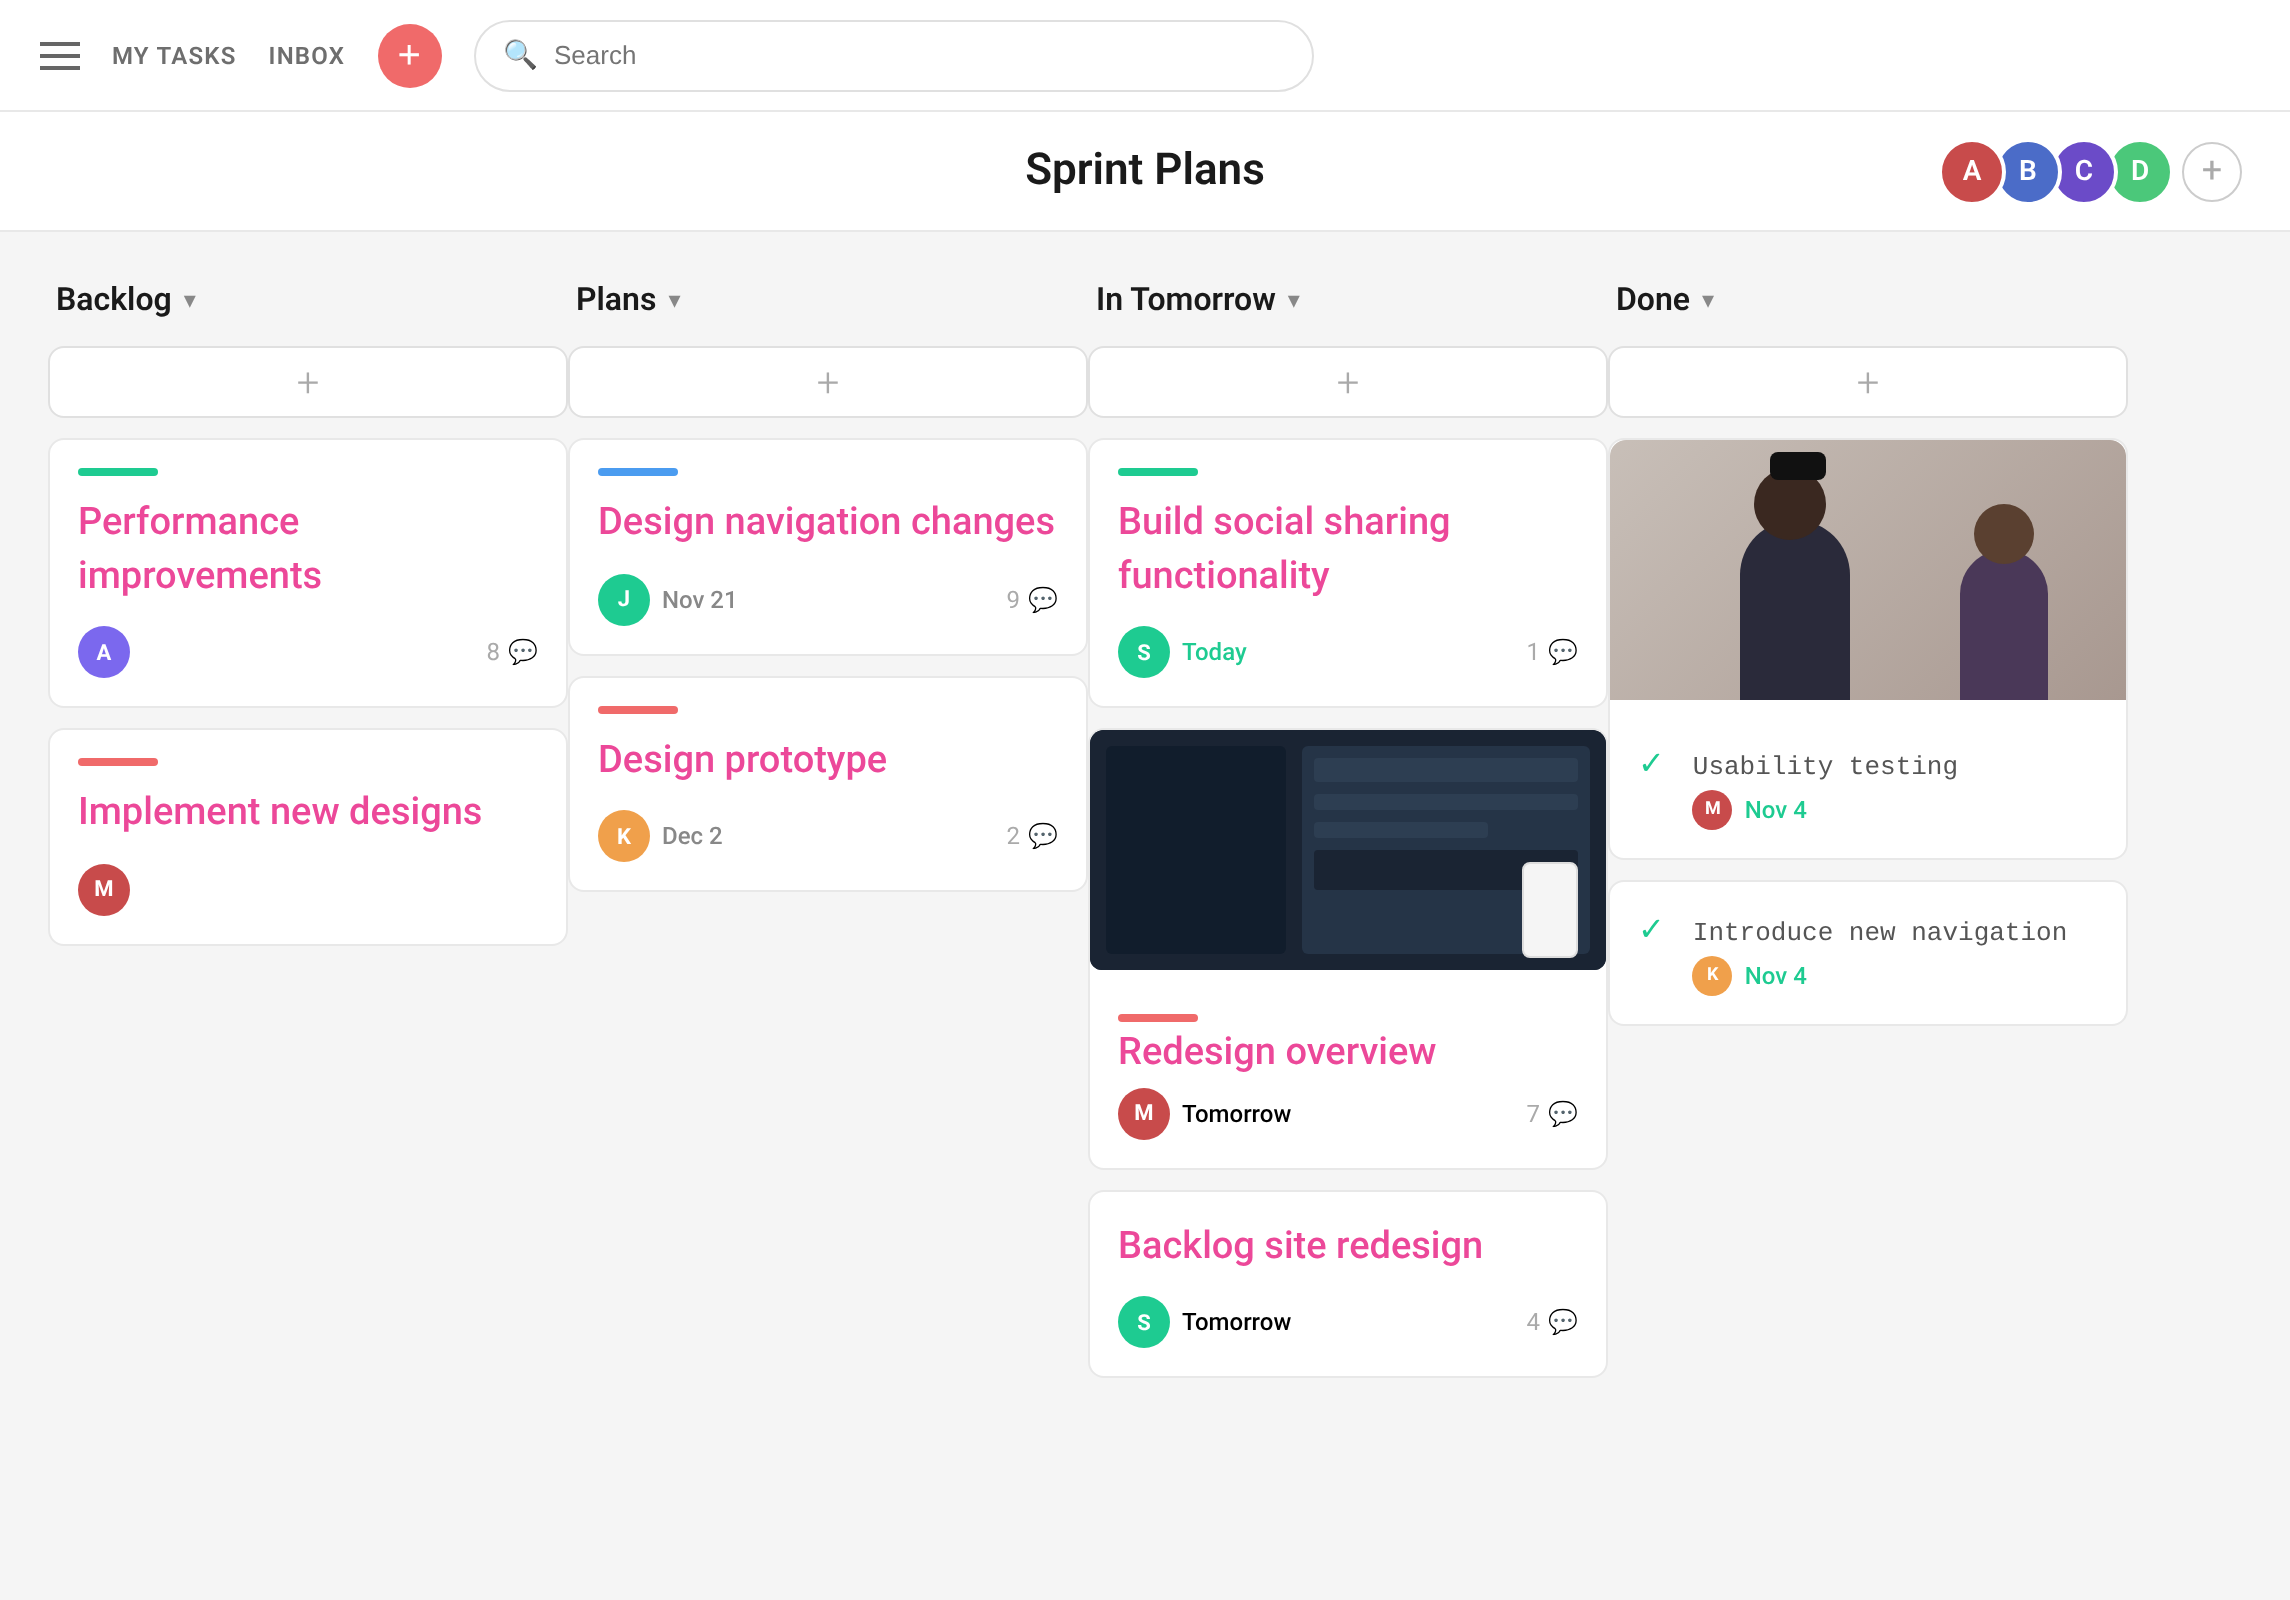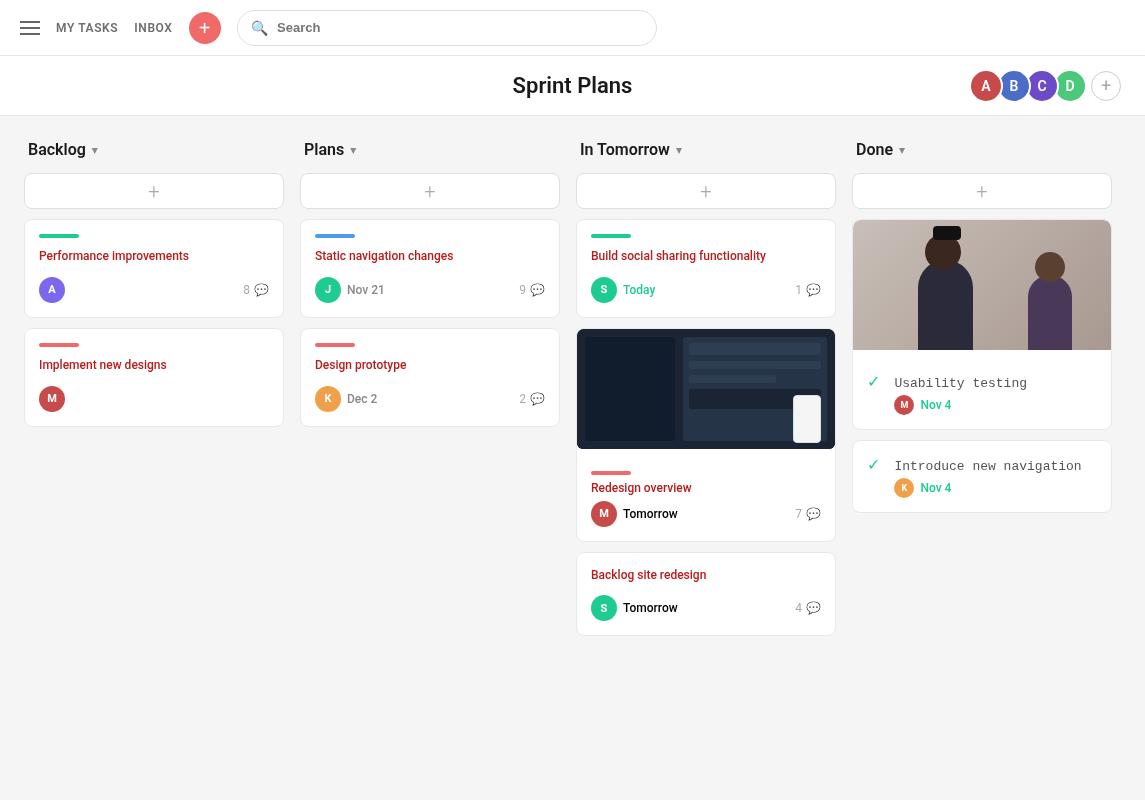--- a/index.html
+++ b/index.html
@@ -59,21 +59,20 @@
       align-items: center;
       padding: 0 14px;
       gap: 8px;
     }
     .search-icon { color: #aaa; font-size: 14px; }
     .search-input {
       border: none; outline: none;
       font-size: 13px; color: #333;
       background: transparent;
       flex: 1;
-      font-weight: bold;
     }
 
     
     .page-header {
       background: #fff;
       border-bottom: 1px solid #e8e8e8;
       height: 60px;
       display: flex;
       align-items: center;
       justify-content: center;
@@ -109,21 +108,20 @@
       color: #aaa;
       font-size: 18px;
       margin-left: 4px;
       cursor: pointer;
       background: #fff;
     }
 
     
     .board {
       display: flex;
-      gap: 16px;
       padding: 24px 24px;
       overflow-x: auto;
       height: calc(800px - 116px);
       background: #f5f5f5;
     }
     .column {
       flex: 0 0 260px;
       display: flex;
       flex-direction: column;
       gap: 10px;
@@ -168,23 +166,23 @@
       flex-direction: column;
       gap: 8px;
     }
     .card-accent {
       height: 4px;
       border-radius: 2px;
       width: 40px;
       margin-bottom: 2px;
     }
     .card-title {
-      font-size: 12px;
+      font-size: 19px;
       font-weight: 500;
-      color: #b91c1c;
+      color: #ec4899;
       line-height: 1.4;
     }
     .card-footer {
       display: flex;
       align-items: center;
       justify-content: space-between;
       margin-top: 4px;
     }
     .card-assignee {
       display: flex;
@@ -330,21 +328,21 @@
 
   <div class="column">
     <div class="column-header">
       <span class="column-title">Plans</span>
       <span class="column-chevron">▾</span>
     </div>
     <div class="add-card-btn">+</div>
 
     <div class="card">
       <div class="card-accent" style="background:#4b9cf0;"></div>
-      <span class="card-title">Static navigation changes</span>
+      <span class="card-title">Design navigation changes</span>
       <div class="card-footer">
         <div class="card-assignee">
           <div class="assignee-avatar" style="background:#1ecb91;">J</div>
           <span class="card-date date-normal">Nov 21</span>
         </div>
         <div class="card-comments">
           <span>9</span>
           <span>💬</span>
         </div>
       </div>

